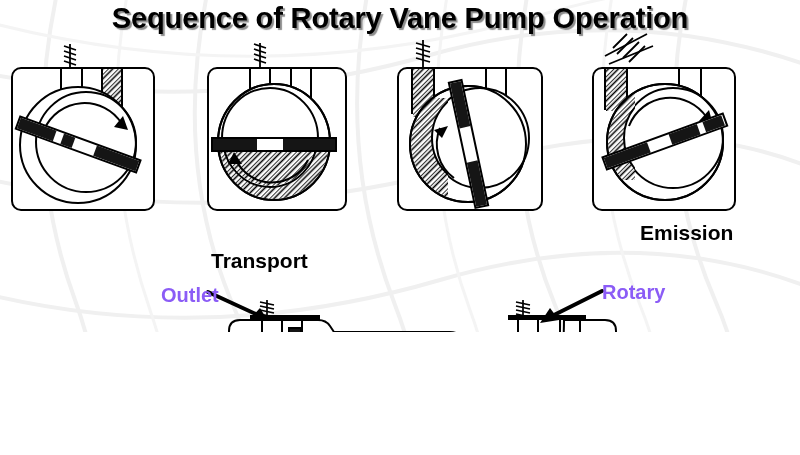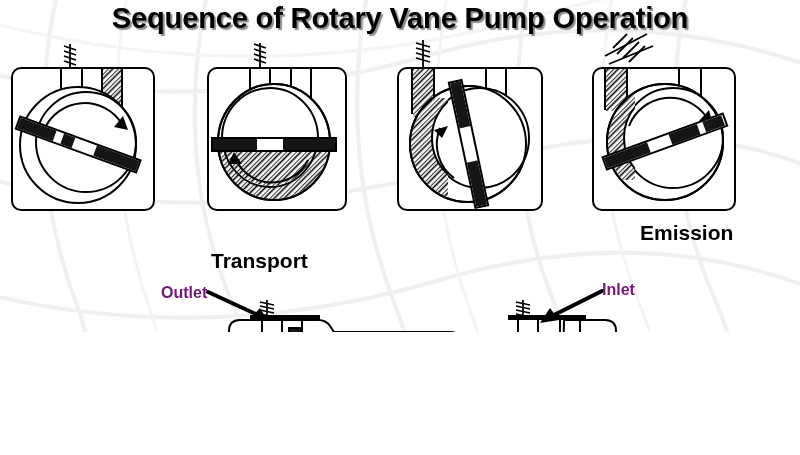--- a/index.html
+++ b/index.html
@@ -46,22 +46,22 @@
     font-weight: bold;
     font-size: 21px;
     color: #000000;
     white-space: nowrap;
   }
   
   .callout-label {
     position: absolute;
     font-family: "Liberation Sans", sans-serif;
     font-weight: bold;
-    font-size: 16px;
-    color: #701a75;
+    font-size: 20px;
+    color: #8b5cf6;
     white-space: nowrap;
   }
   .stage-svg {
     position: absolute;
   }
   #bottom-svg {
     position: absolute;
     left: 150px;
     top: 300px;
   }
@@ -381,15 +381,15 @@
       <polygon points="118,46 100,44 110,33" fill="#000"></polygon>
     </g>
 
     <g>
       <line x1="452" y1="16" x2="400" y2="42" stroke="#000" stroke-width="4" stroke-linecap="round"></line>
       <polygon points="390,48 400,33 409,45" fill="#000"></polygon>
     </g>
   </svg>
 
   <div class="callout-label" style="left:161px; top:284px;">Outlet</div>
-  <div class="callout-label" style="left:602px; top:281px;">Inlet</div>
+  <div class="callout-label" style="left:602px; top:281px;">Rotary</div>
 
 </div>
 
 </body></html>

